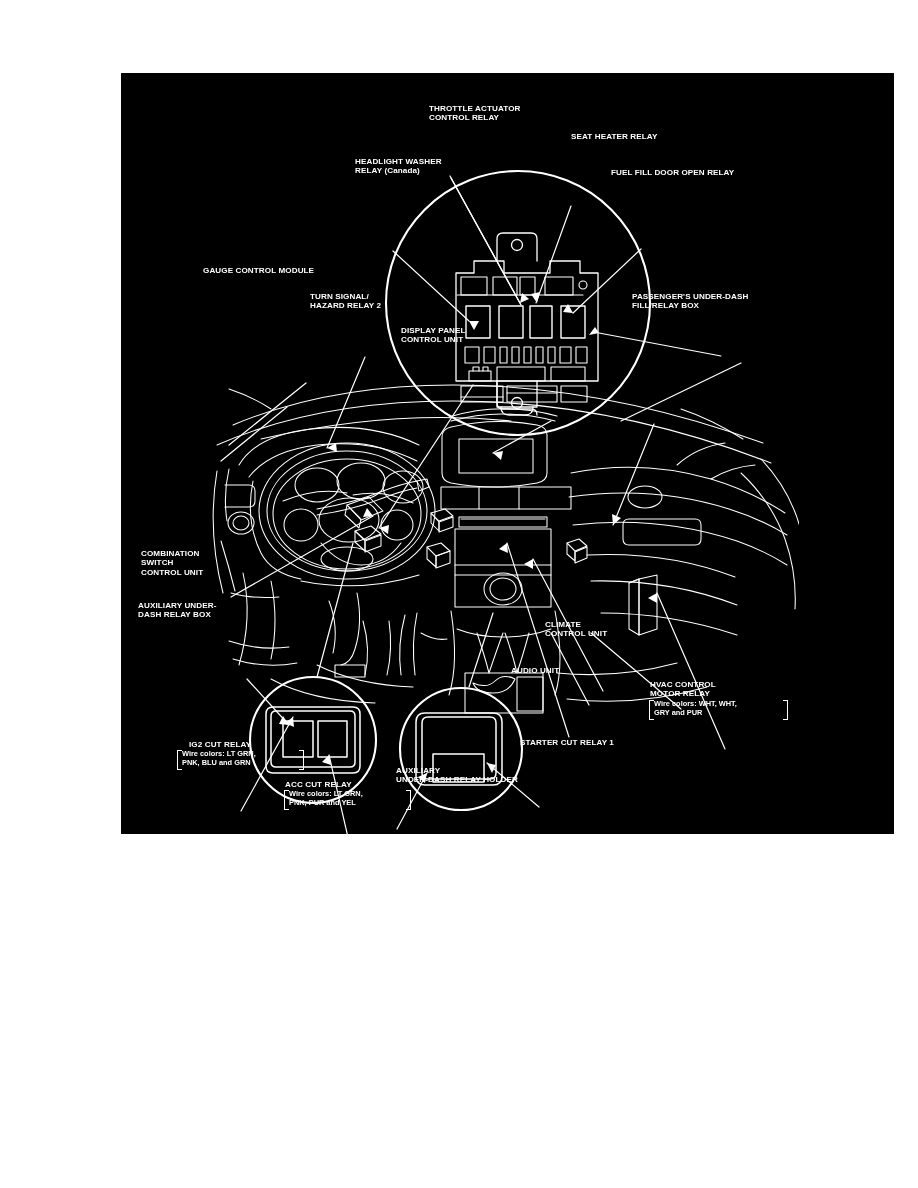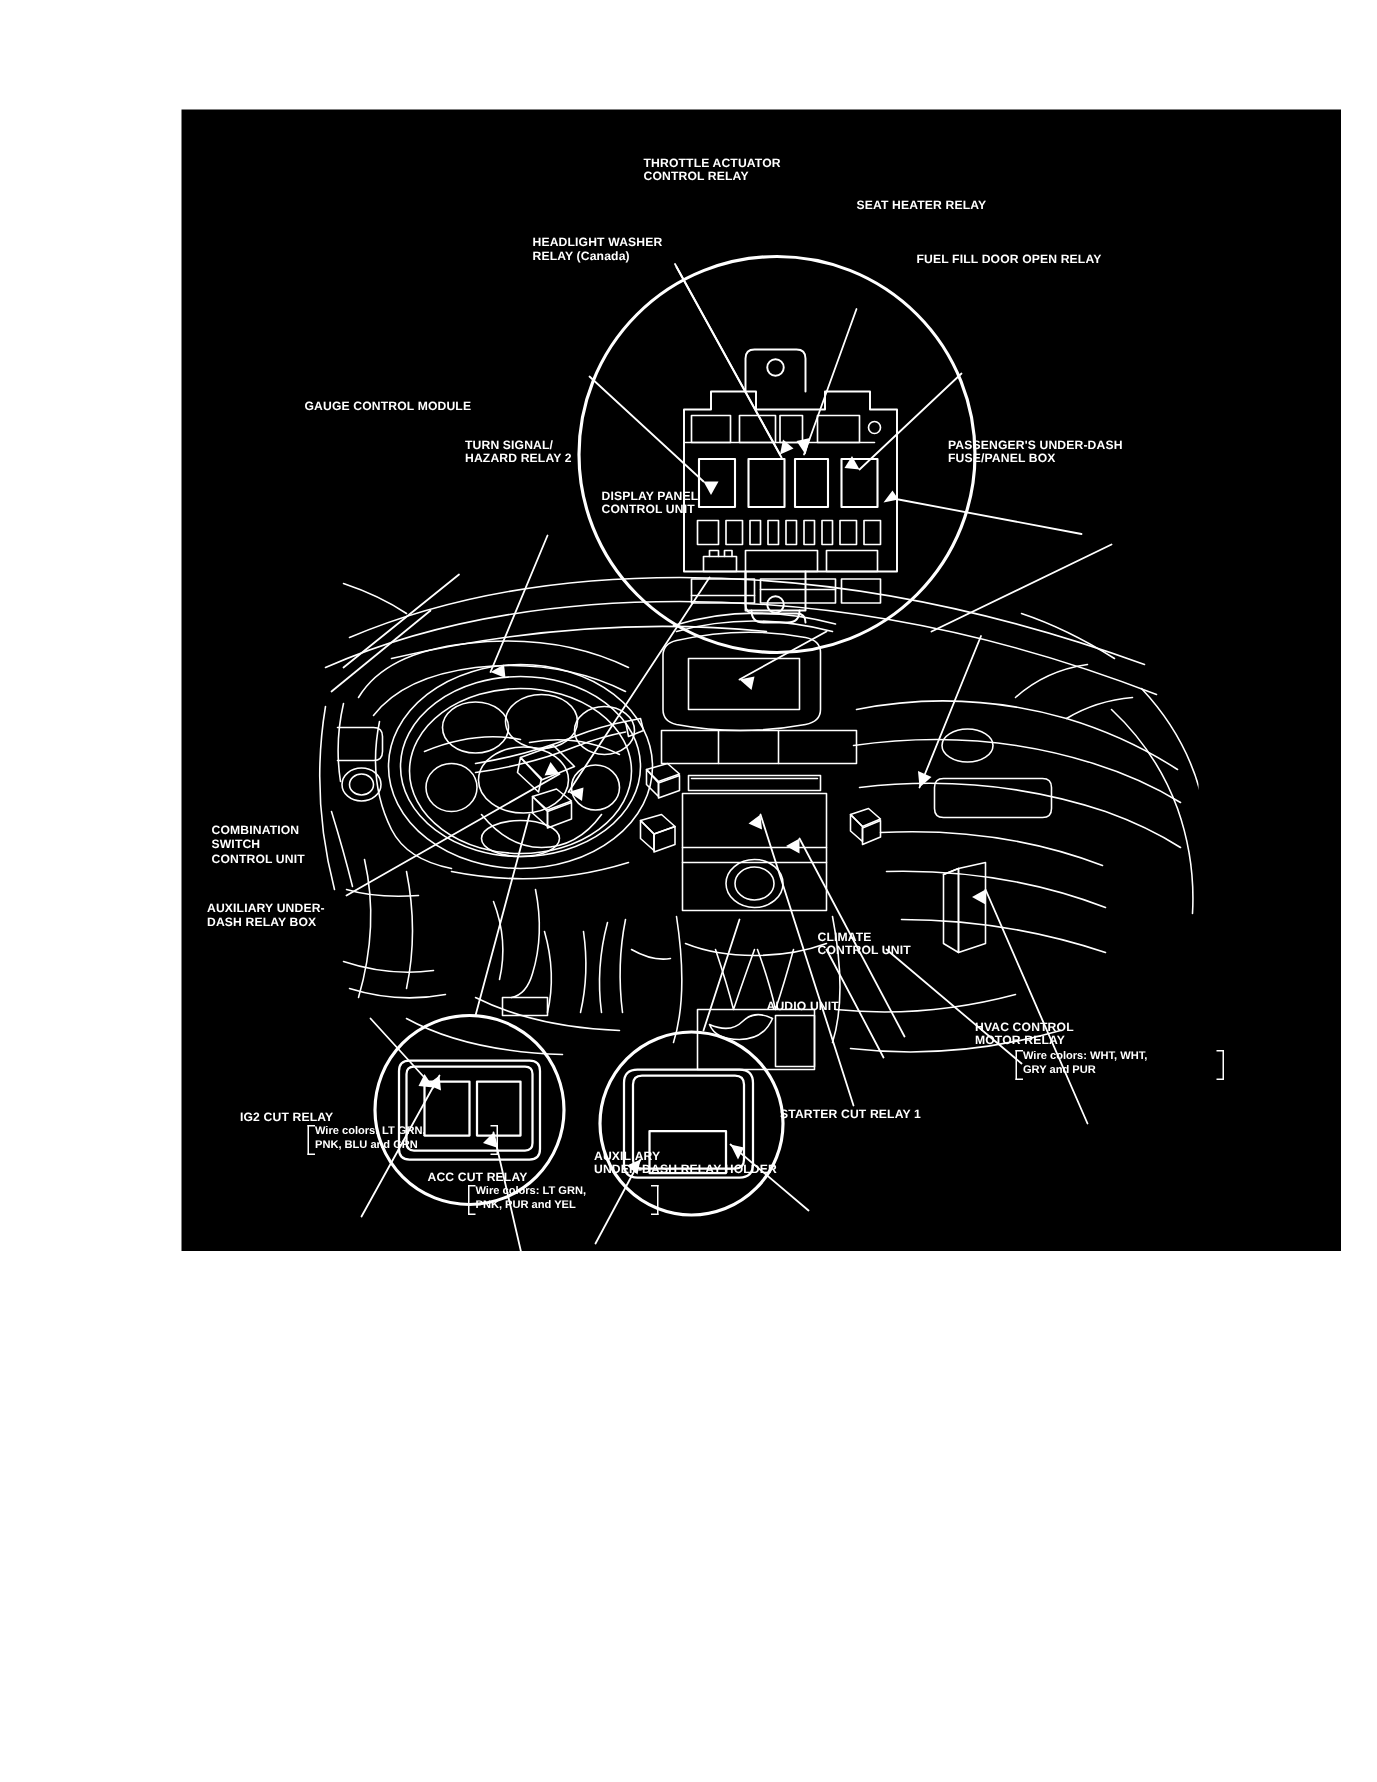--- a/index.html
+++ b/index.html
@@ -3,21 +3,21 @@
 <meta charset="utf-8">
 <style>
   html,body{margin:0;padding:0;background:#ffffff;}
   body{width:918px;height:1188px;position:relative;font-family:"Liberation Sans",sans-serif;}
   #page{position:absolute;left:0;top:0;width:918px;height:1188px;background:#ffffff;overflow:hidden;}
   #panel{position:absolute;left:121px;top:73px;width:773px;height:761px;background:#000000;overflow:hidden;}
   #art{position:absolute;left:0;top:0;width:678px;height:761px;}
   .lbl{position:absolute;color:#ffffff;font-family:"Liberation Sans",sans-serif;
        font-weight:bold;font-size:8.1px;line-height:9.4px;letter-spacing:.1px;
        white-space:pre;text-transform:none;}
-  .wirebox{position:absolute;margin-left:28px;}
+  .wirebox{position:absolute;}
   .wirebox .brk{position:absolute;top:0;bottom:0;width:4px;}
   .wirebox .brk.l{left:0;border-left:1.2px solid #fff;border-top:1.2px solid #fff;border-bottom:1.2px solid #fff;}
   .wirebox .brk.r{right:0;border-right:1.2px solid #fff;border-top:1.2px solid #fff;border-bottom:1.2px solid #fff;}
   .wirebox .wtxt{position:absolute;left:5px;top:0;color:#fff;font-size:7.4px;line-height:8.7px;
                  font-weight:bold;white-space:pre;font-family:"Liberation Sans",sans-serif;}
 </style>
 </head>
 <body>
 
 <div id="page">
@@ -331,37 +331,37 @@
     <div class="lbl" style="left:418px;top:59px;padding-left:32px;"><span>SEAT HEATER RELAY</span></div>
 
     <div class="lbl" style="left:234px;top:84px;"><span>HEADLIGHT WASHER</span><br><span class="sm">RELAY (Canada)</span></div>
 
     <div class="lbl" style="left:490px;top:95px;"><span>FUEL FILL DOOR OPEN RELAY</span></div>
 
     <div class="lbl" style="left:82px;top:193px;"><span>GAUGE CONTROL MODULE</span></div>
 
     <div class="lbl" style="left:189px;top:219px;"><span>TURN SIGNAL/</span><br><span>HAZARD RELAY 2</span></div>
 
-    <div class="lbl" style="left:511px;top:219px;"><span>PASSENGER'S UNDER-DASH</span><br><span>FUSE/PANEL BOX</span></div>
+    <div class="lbl" style="left:511px;top:219px;"><span>PASSENGER'S UNDER-DASH</span><br><span>FILL/RELAY BOX</span></div>
 
     <div class="lbl" style="left:280px;top:253px;"><span>DISPLAY PANEL</span><br><span>CONTROL UNIT</span></div>
 
     <div class="lbl" style="left:20px;top:476px;"><span>COMBINATION</span><br><span>SWITCH</span><br><span>CONTROL UNIT</span></div>
 
     <div class="lbl" style="left:17px;top:528px;"><span>AUXILIARY UNDER-</span><br><span>DASH RELAY BOX</span></div>
 
     <div class="lbl" style="left:424px;top:547px;"><span>CLIMATE</span><br><span>CONTROL UNIT</span></div>
 
     <div class="lbl" style="left:390px;top:593px;"><span>AUDIO UNIT</span></div>
 
     <div class="lbl" style="left:529px;top:607px;"><span>HVAC CONTROL</span><br><span>MOTOR RELAY</span></div>
 
     <div class="lbl" style="left:399px;top:665px;"><span>STARTER CUT RELAY 1</span></div>
 
-    <div class="lbl" style="left:39px;top:667px;"><span>IG2 CUT RELAY</span></div>
+    <div class="lbl" style="left:68px;top:667px;"><span>IG2 CUT RELAY</span></div>
 
     <div class="lbl" style="left:275px;top:693px;"><span>AUXILIARY</span><br><span>UNDER-DASH RELAY HOLDER</span></div>
 
     <div class="lbl" style="left:164px;top:707px;"><span>ACC CUT RELAY</span></div>
 
     <div class="wirebox" style="left:528px;top:627px;width:139px;height:20px;">
       <span class="brk l"></span>
       <span class="brk r"></span>
       <span class="wtxt"><span>Wire colors: WHT, WHT,</span><br><span>GRY and PUR</span></span>
     </div>

